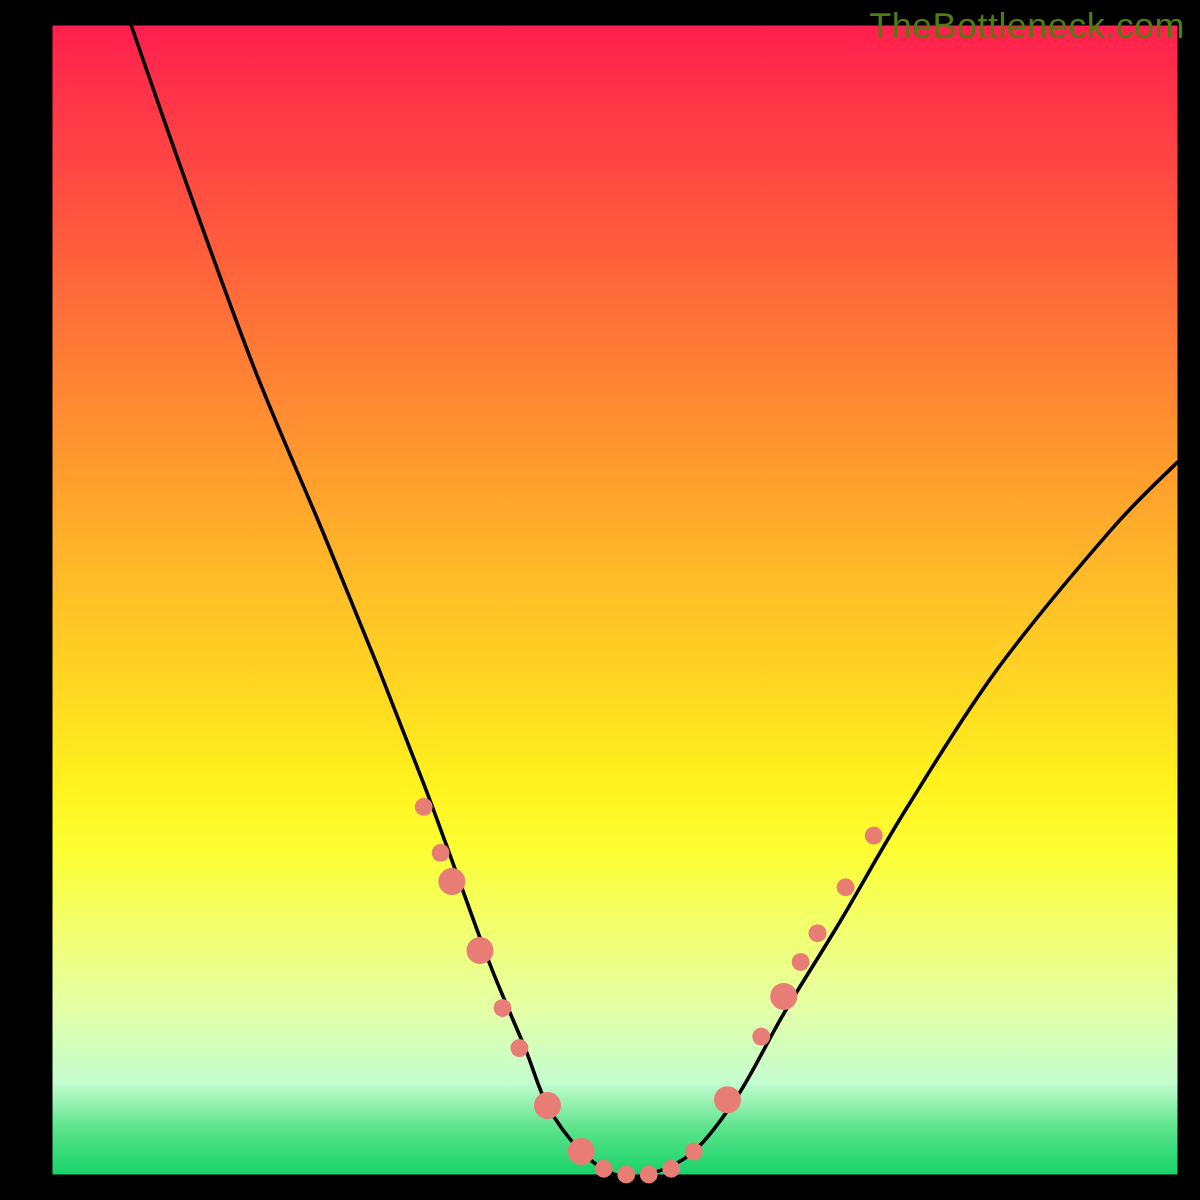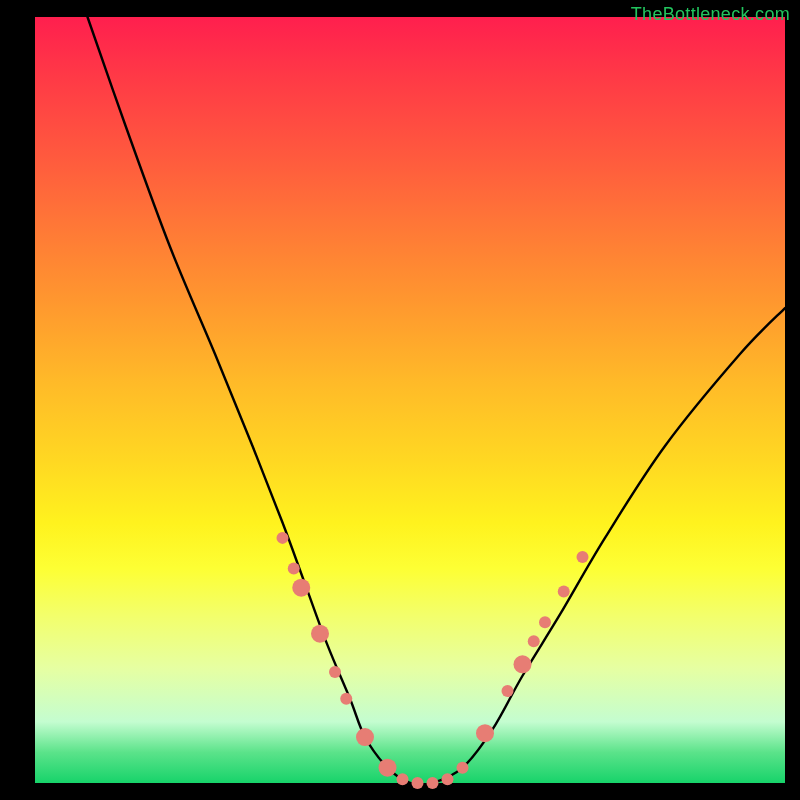--- a/index.html
+++ b/index.html
@@ -38,22 +38,22 @@
       #e6ffa2 85%,
       #c4fdd0 92%,
       #5be38a 96%,
       #17d36a 100%
     );
   }
   .watermark {
     position: absolute;
     top: 4px;
     right: 10px;
-    color: #22c55e;
-    font-size: 18px;
+    color: #4d7c0f;
+    font-size: 24px;
     font-weight: 500;
     letter-spacing: 0.3px;
     user-select: none;
   }
   svg.curve {
     position: absolute;
     left: 0;
     top: 0;
     width: 750px;
     height: 766px;

